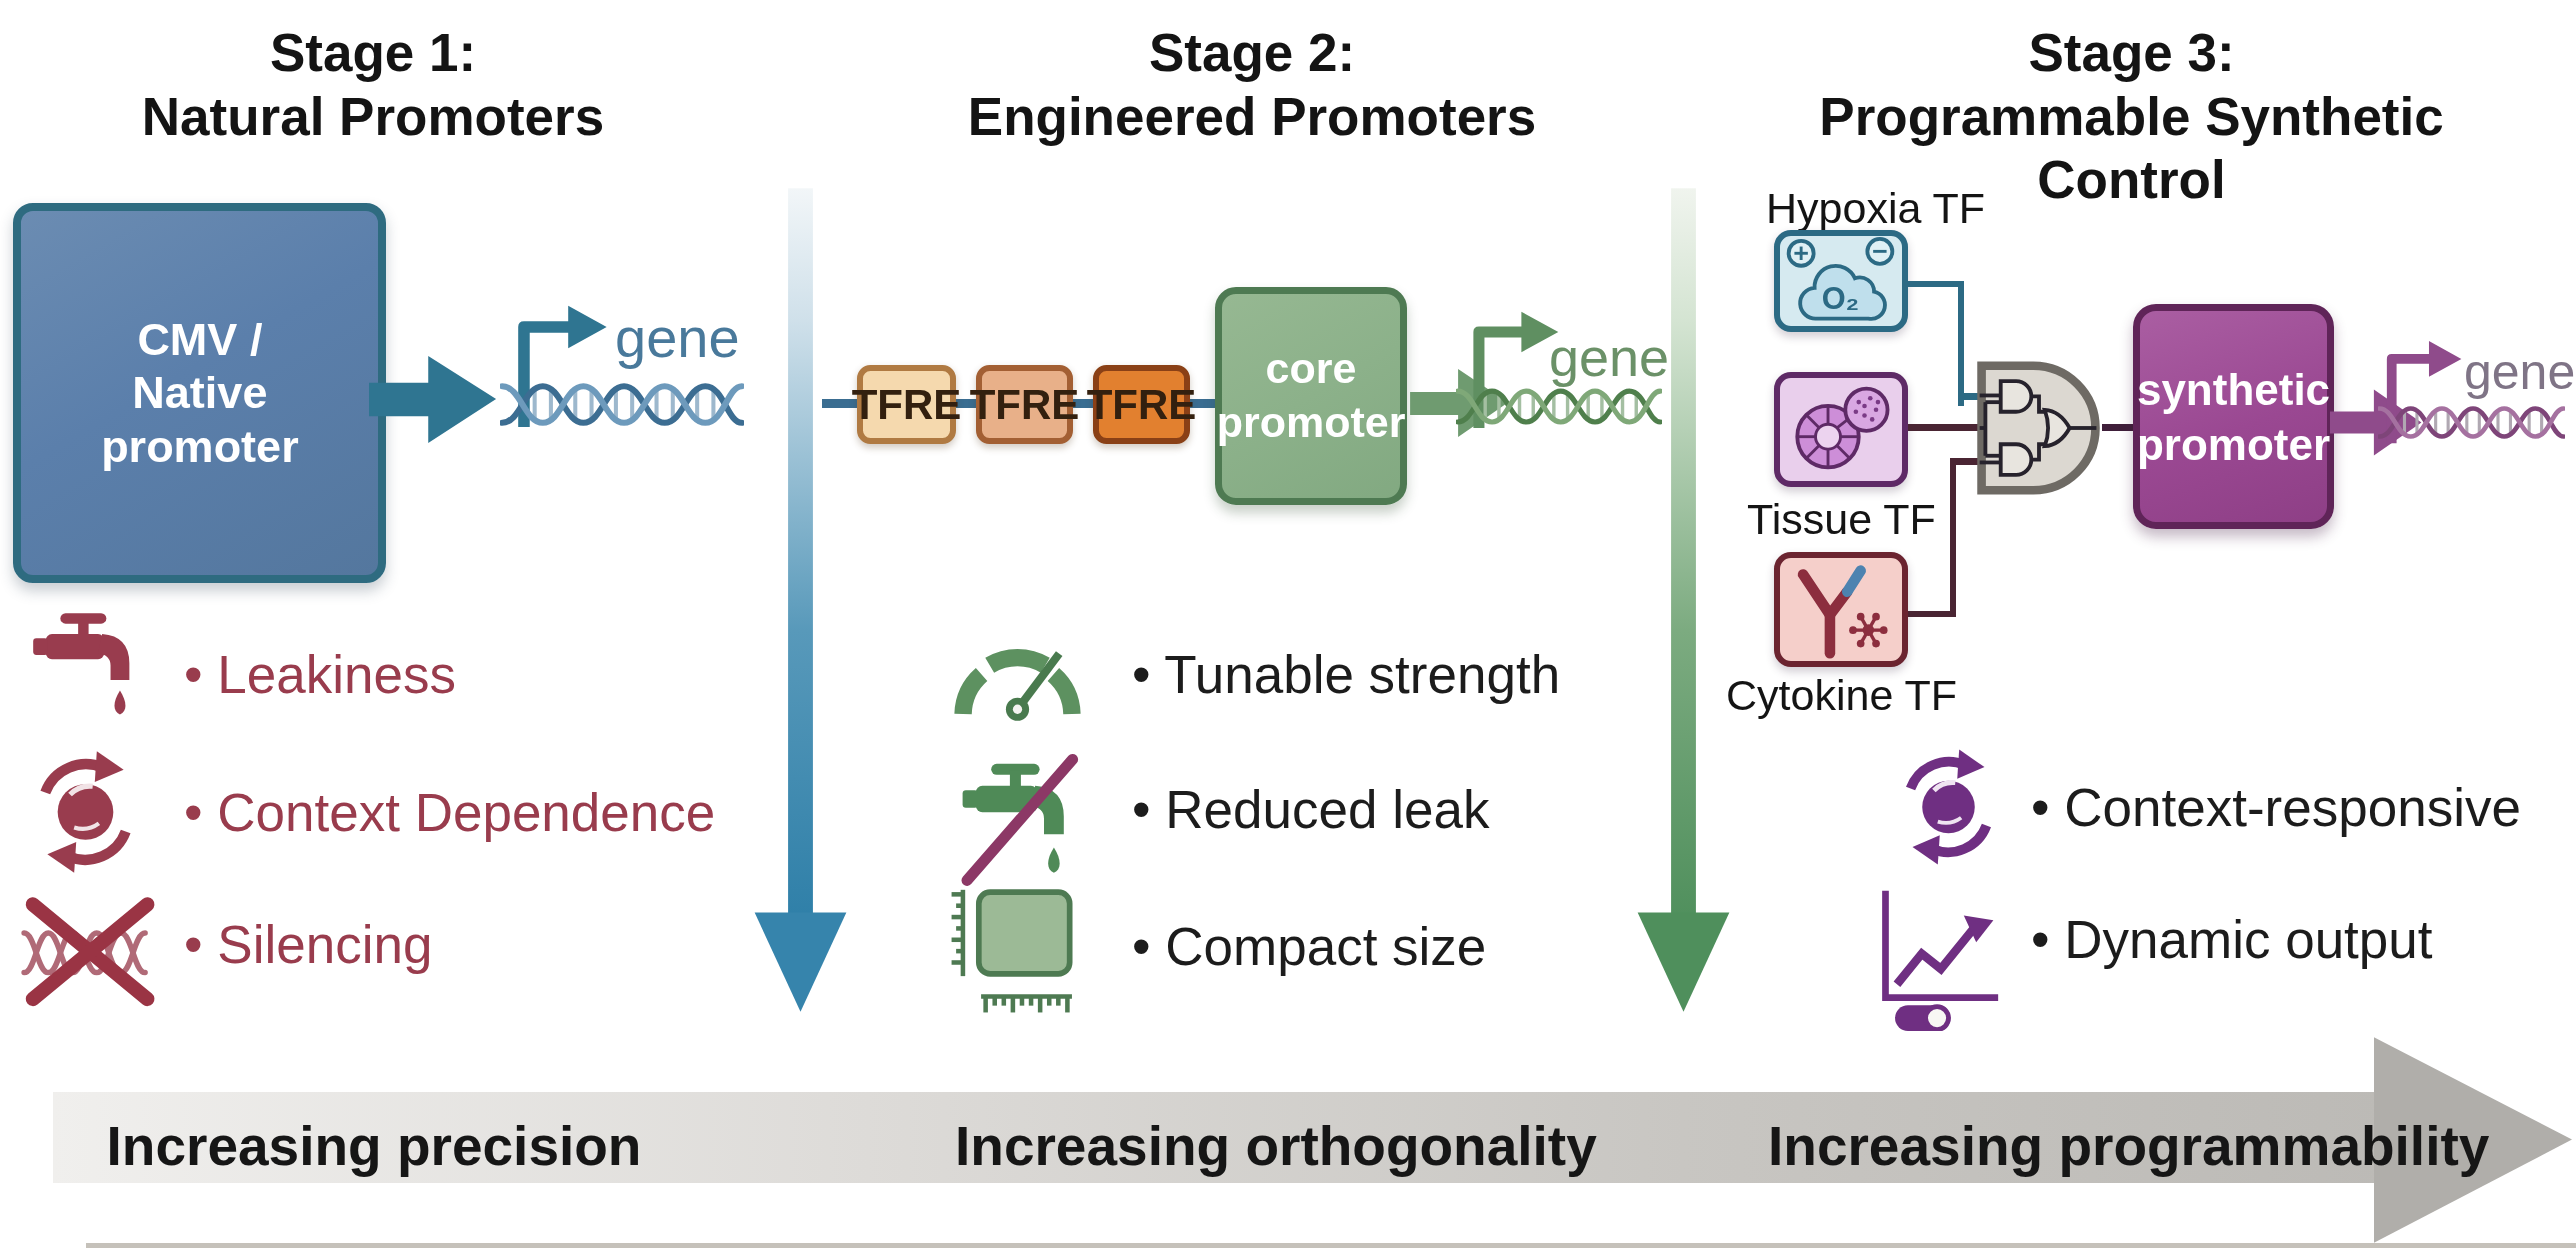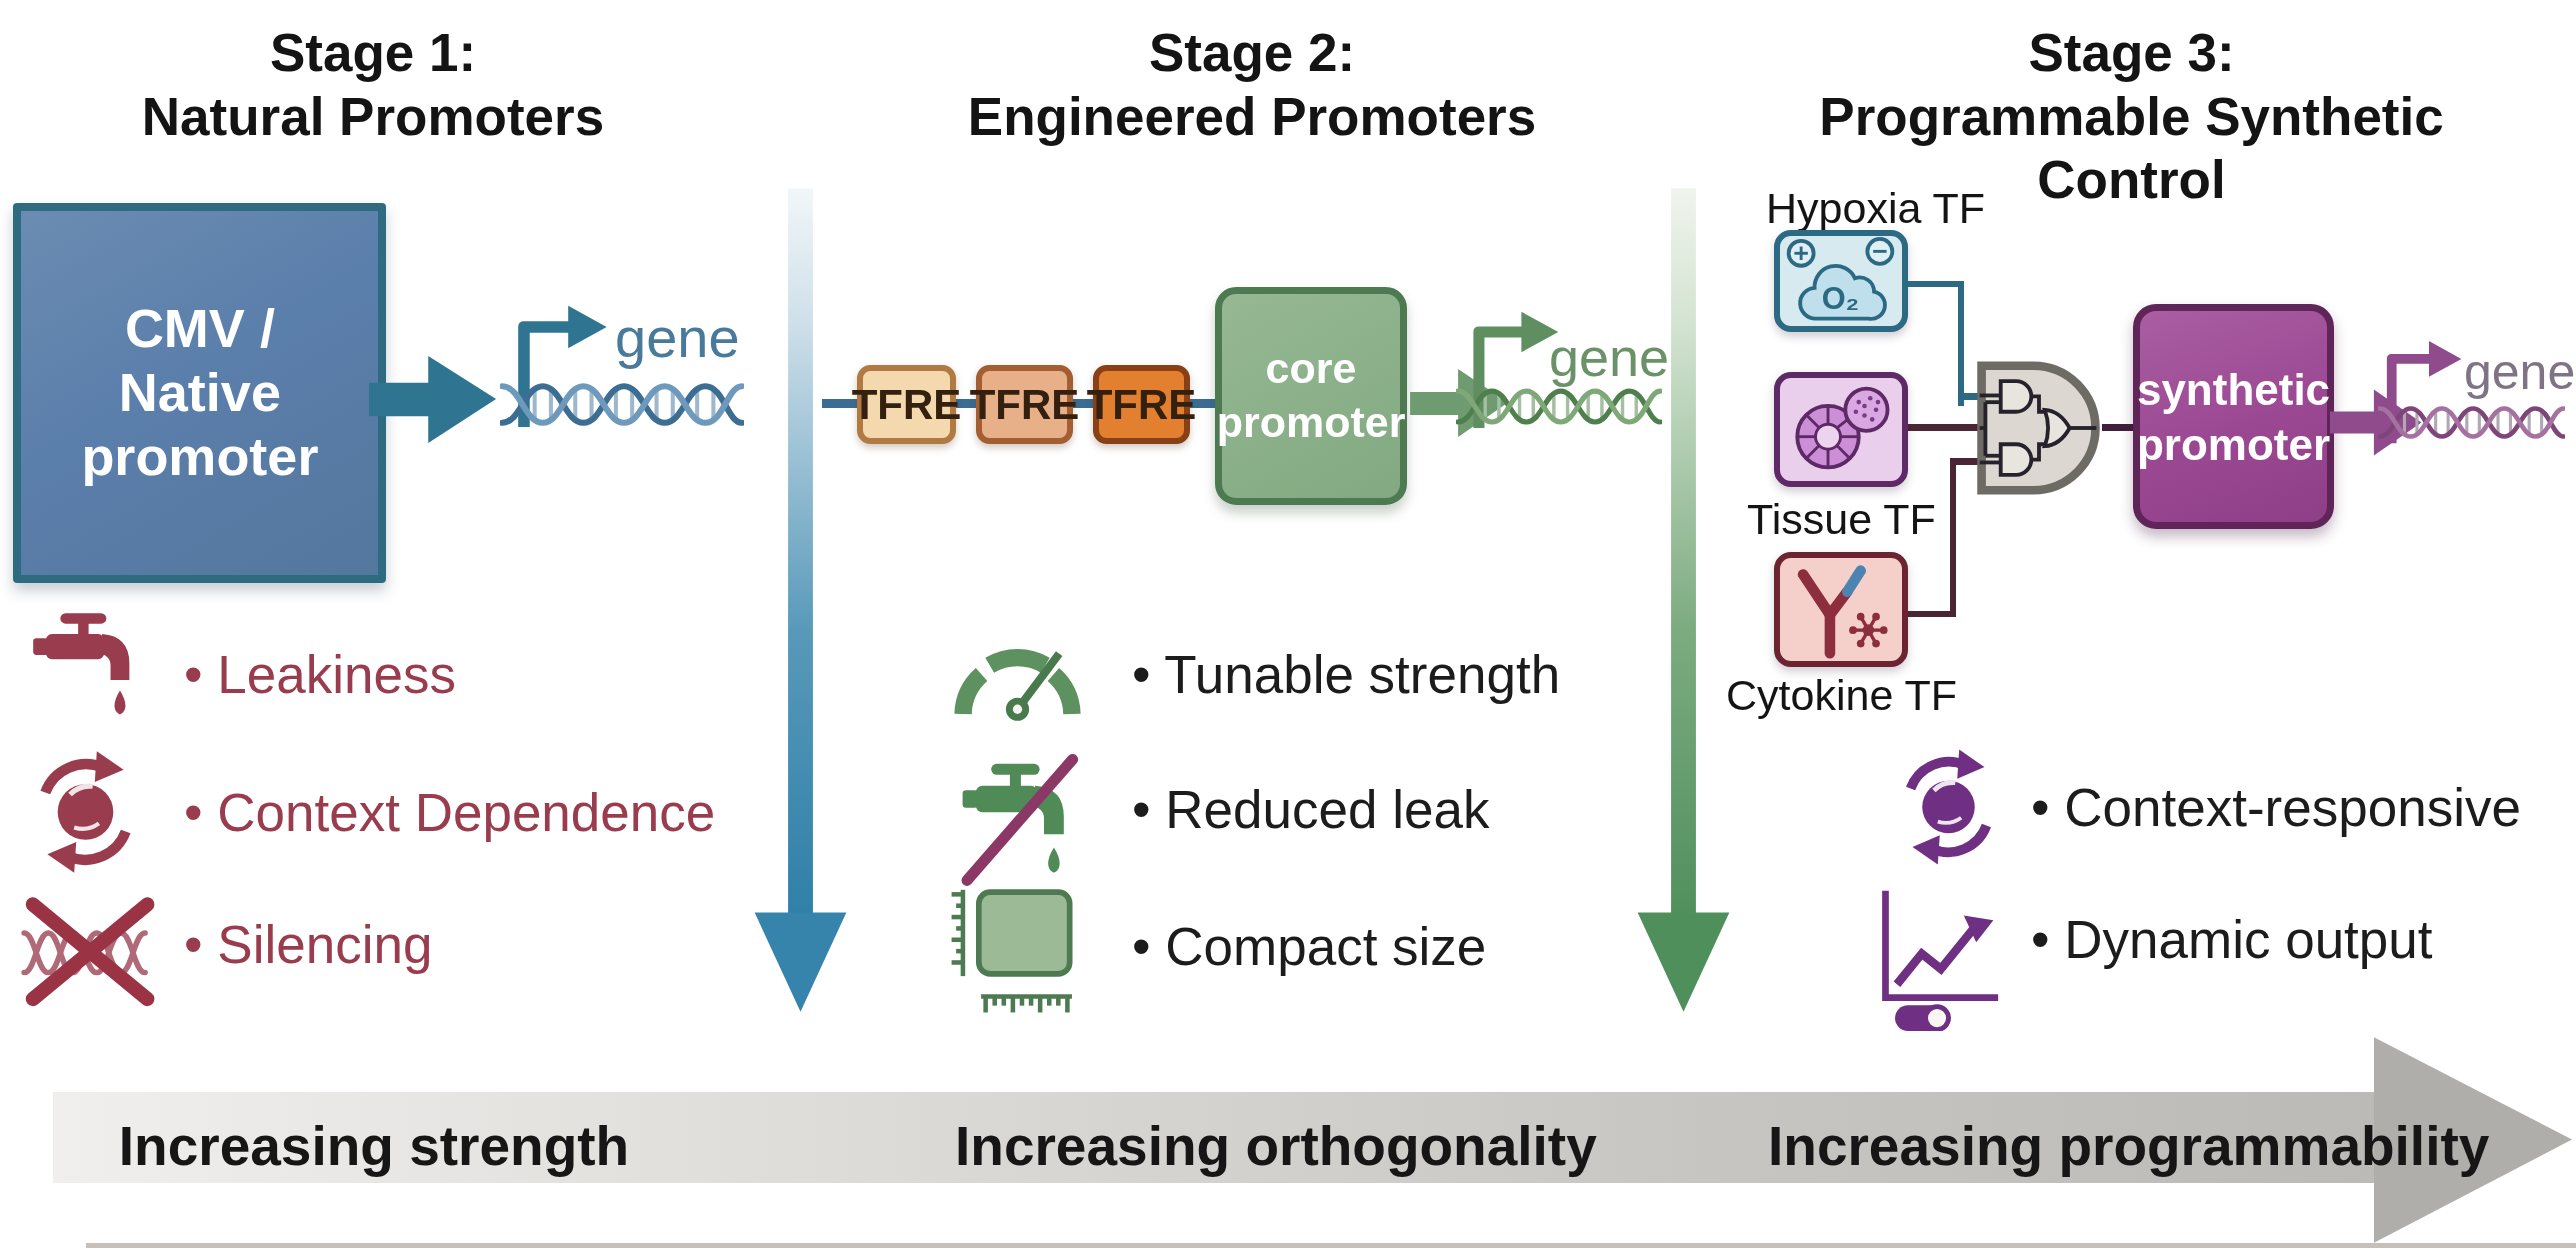--- a/index.html
+++ b/index.html
@@ -9,23 +9,23 @@
     font-family:"Liberation Sans",sans-serif;
     color:#151515;
   }
   .abs{position:absolute;}
   
   .stage-title{position:absolute;text-align:center;font-weight:bold;font-size:53px;line-height:1.2;color:#141414;}
   
   .cmv-box{
     position:absolute;left:13.4px;top:203px;width:357px;height:364px;
     background:linear-gradient(150deg,#6b8cb2 0%,#5b7fab 45%,#54779e 100%);
-    border:8.6px solid #2e6b80;border-radius:4px;
+    border:8.6px solid #2e6b80;border-radius:20px;
     display:flex;align-items:center;justify-content:center;flex-direction:column;
-    color:#fff;font-weight:bold;font-size:54px;line-height:1.18;text-align:center;
+    color:#fff;font-weight:bold;font-size:45px;line-height:1.18;text-align:center;
     box-shadow:0 7.7px 13.4px rgba(40,60,80,.25);
   }
   .gene-label{position:absolute;font-size:56px;}
   .g1{color:#49799b;}
   .g2{color:#6b9168;font-size:54px;}
   .g3{color:#7f7486;font-size:50px;}
   
   .dna path{fill:none;stroke-width:6;stroke-linecap:round;}
   .dna .rungs line{stroke-width:4;}
   .dna1 .s1{stroke:#3c6d92;} .dna1 .s2{stroke:#6d9abc;} .dna1 .rungs line{stroke:#9db8cd;}
@@ -423,19 +423,19 @@
     <polygon points="102,34 133,39 115,62" fill="#6f2f82"></polygon>
     <rect x="30" y="128" width="58" height="27" rx="13.5" fill="#6f2f82"></rect>
     <circle cx="74" cy="141.5" r="12" fill="#f8f7f4" stroke="#6f2f82" stroke-width="5"></circle>
   </svg>
   <div class="bullet-text b-black" style="left:2031px;top:913px;">• Dynamic output</div>
 
   <div class="axis-band"></div>
   <svg class="abs" style="left:2374px;top:1037px;" width="198" height="206" viewBox="0 0 207 215">
     <polygon points="0,0 207,107 0,215" fill="#b0aeaa"></polygon>
   </svg>
-  <div class="axis-label" style="left:77px;">Increasing strength</div>
+  <div class="axis-label" style="left:77px;">Increasing precision</div>
   <div class="axis-label" style="left:955px;">Increasing orthogonality</div>
   <div class="axis-label" style="left:1768px;">Increasing programmability</div>
   <div class="bottom-line"></div>
 
 </div>
 
 
 </body></html>

